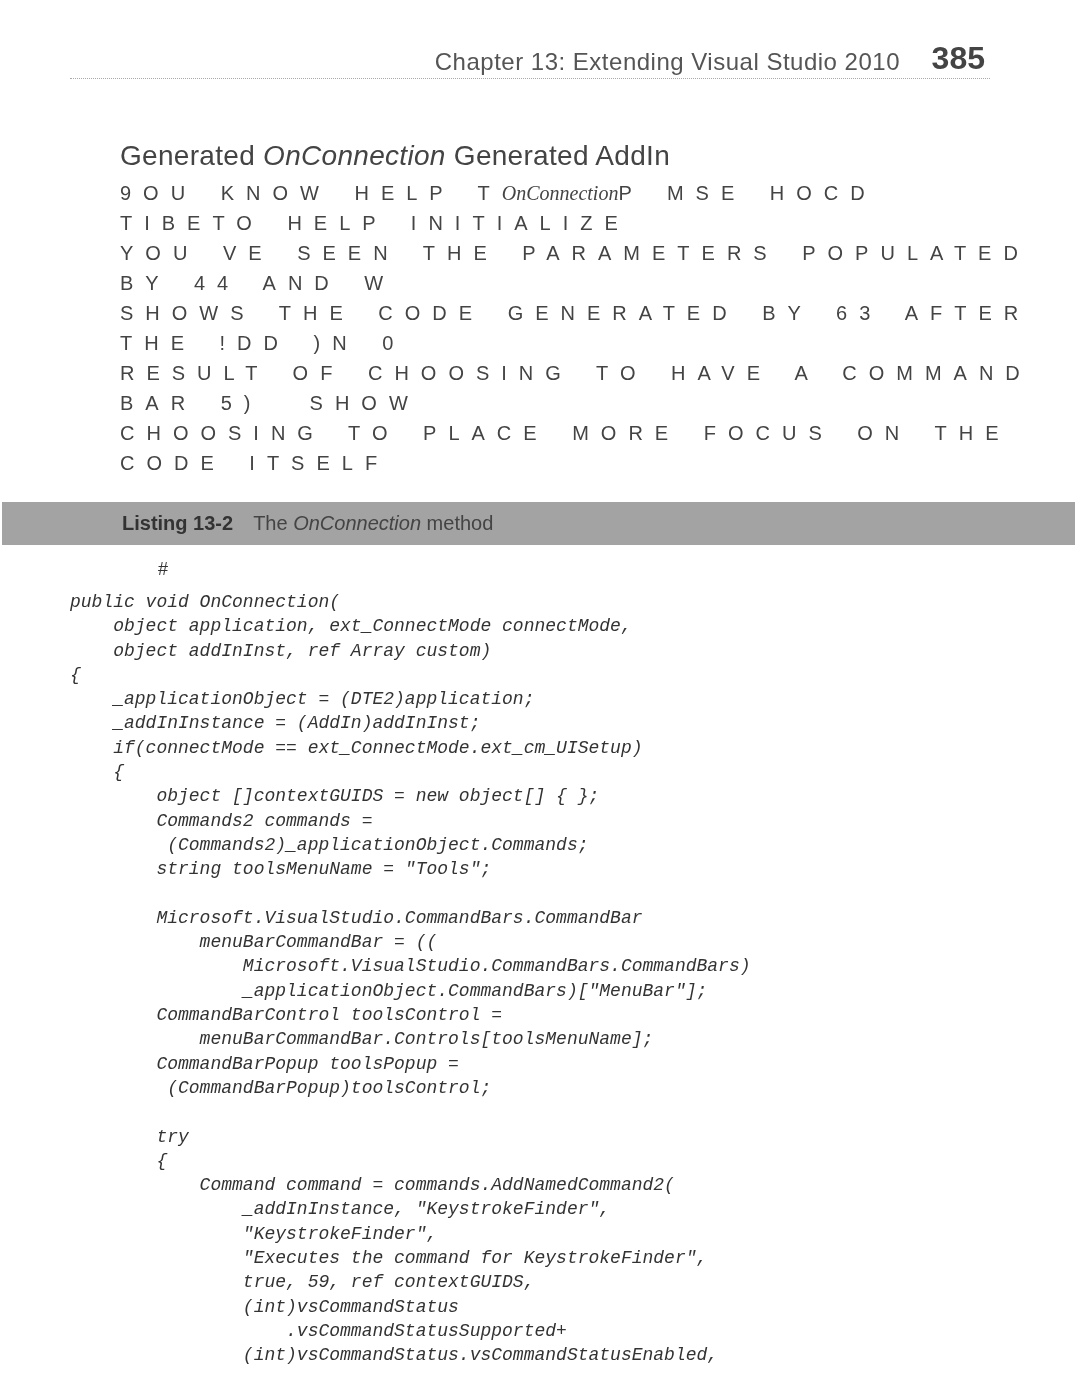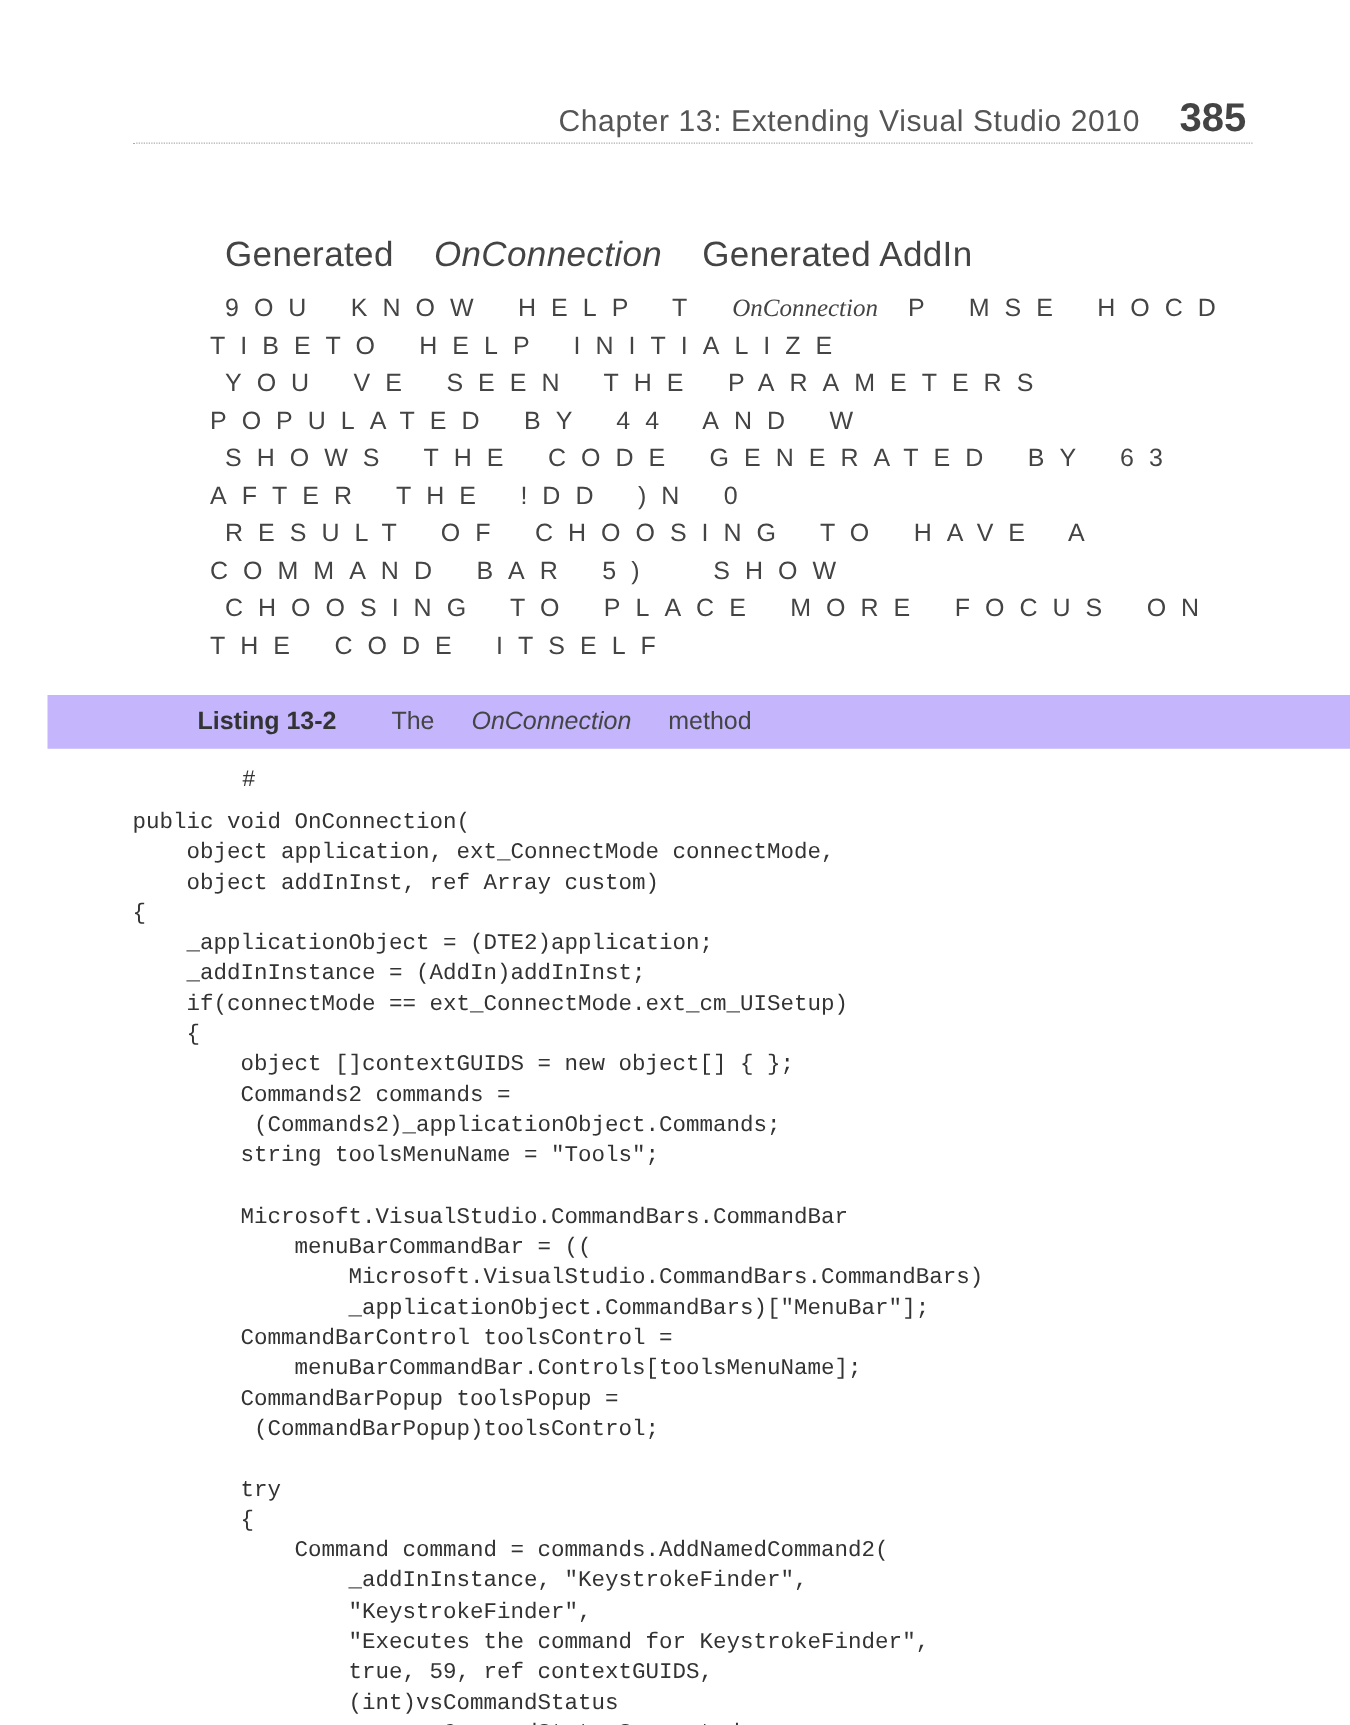--- a/index.html
+++ b/index.html
@@ -1,15 +1,15 @@
 <!DOCTYPE html>
 <html><head>
 <meta charset="utf-8">
 <style>
-  * { box-sizing: border-box; margin: 12px; padding: 0; }
+  * { box-sizing: border-box; margin: 0; padding: 0; }
   body {
     width: 1080px;
     height: 1380px;
     background: #fff;
     font-family: Georgia, 'Times New Roman', serif;
     color: #333;
     position: relative;
     overflow: hidden;
   }
   .header-rule {
@@ -57,21 +57,21 @@
     font-size: 20px;
     line-height: 1.5;
     letter-spacing: 12px;
     color: #444;
     word-spacing: 6px;
     margin-bottom: 24px;
     white-space: pre-wrap;
   }
   .body-para .italic { font-style: italic; letter-spacing: 0; font-family: Georgia, serif; }
   .listing-bar {
-    background: #c4b5fd;
+    background: #a3a3a3;
     padding: 10px 14px 10px 8px;
     margin-left: -118px;
     margin-right: -35px;
     margin-bottom: 14px;
   }
   .listing-label {
     font-family: Arial, sans-serif;
     font-weight: bold;
     font-size: 20px;
     color: #333;
@@ -92,20 +92,21 @@
     color: #333;
     letter-spacing: 4px;
   }
   pre.code {
     font-family: "Courier New", monospace;
     font-size: 18px;
     line-height: 1.35;
     color: #333;
     white-space: pre;
     margin-left: -50px;
+    font-style: italic;
   }
 </style>
 </head>
 <body>
 
 <div class="header-rule"></div>
 <div class="header-text">Chapter 13:   Extending Visual Studio 2010</div>
 <div class="page-number">385</div>
 
 <div class="content">

